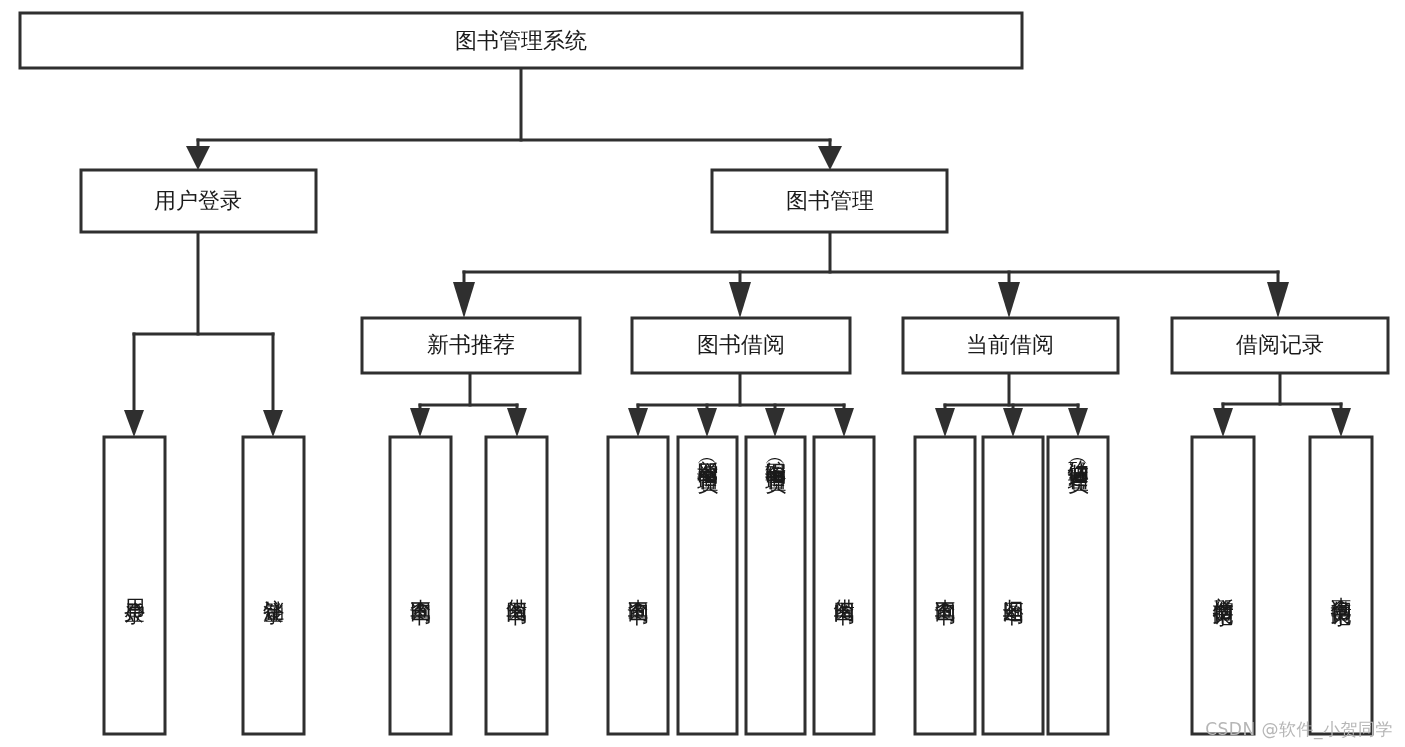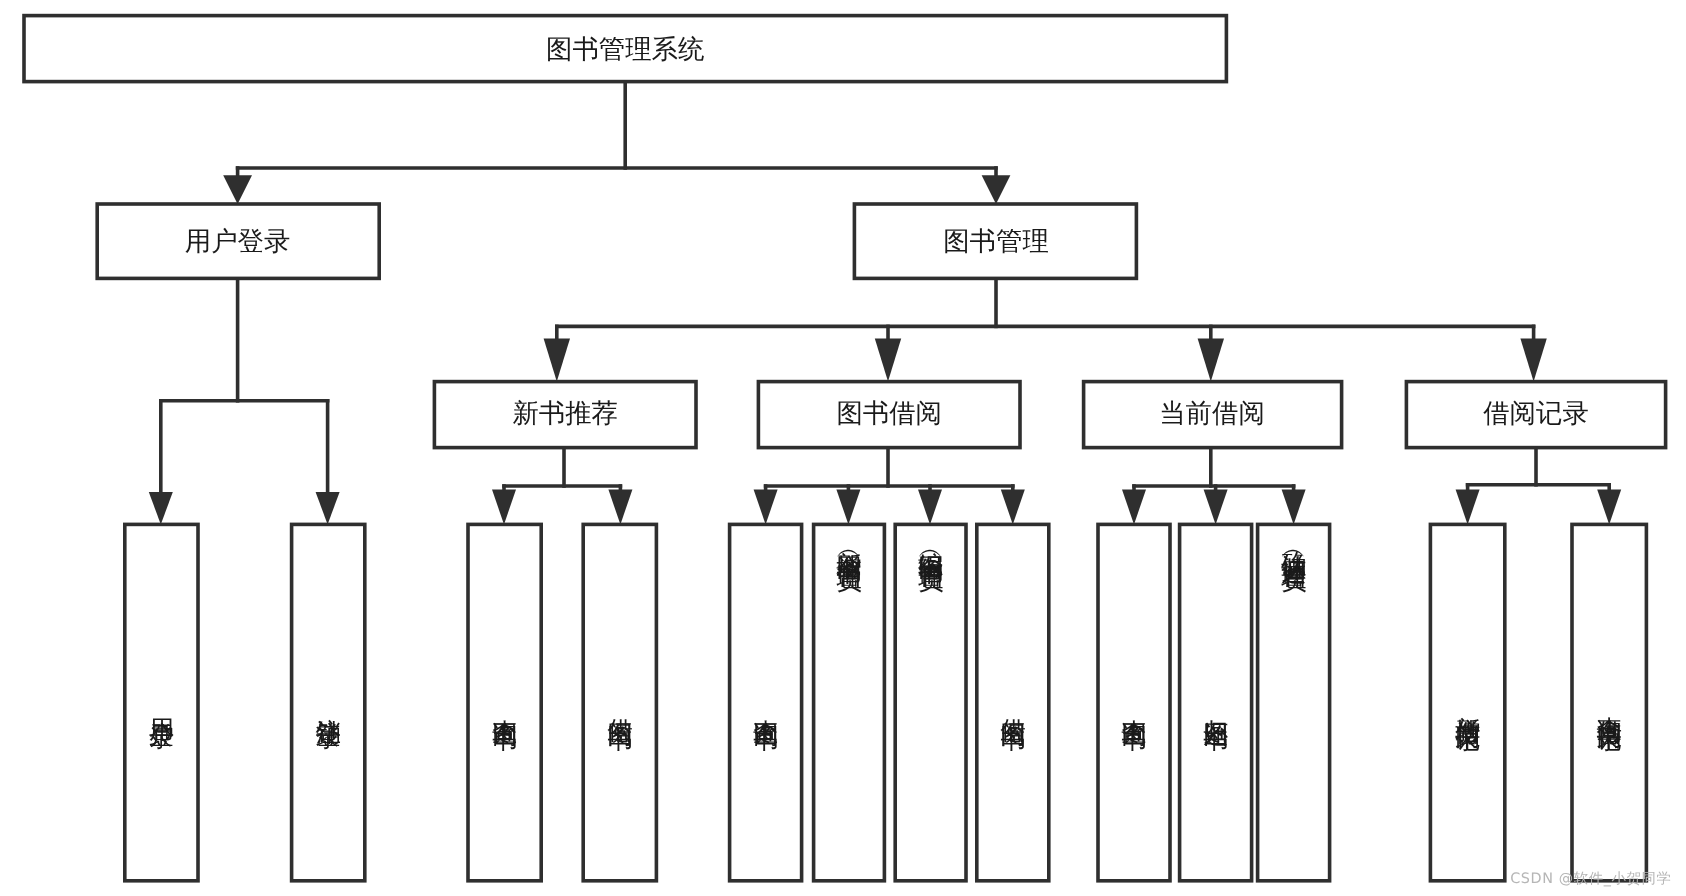--- a/index.html
+++ b/index.html
@@ -67,21 +67,21 @@
     line-height: 1.16;
     letter-spacing: 2px;
     color: #1a1a1a;
     white-space: nowrap;
   }
   .watermark {
     position: absolute;
     right: 12px;
     bottom: 6px;
     font-family: "DejaVu Sans", "Liberation Sans", sans-serif;
-    font-size: 12px;
+    font-size: 17px;
     color: #b6b6b6;
     letter-spacing: 0.5px;
     white-space: nowrap;
   }
 </style>
 </head>
 <body>
 
 <div id="diagram-root">
 

